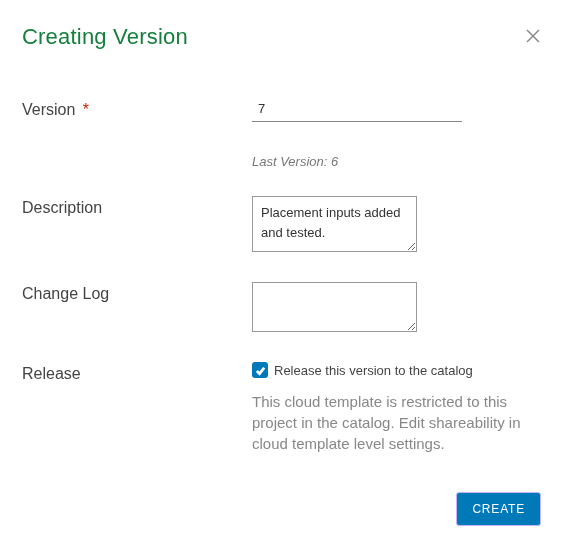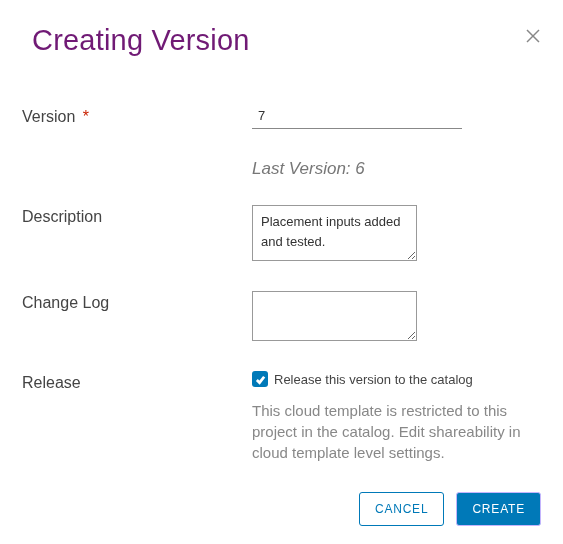--- a/index.html
+++ b/index.html
@@ -15,25 +15,24 @@
     position: relative;
     padding: 24px 22px 24px 22px;
   }
   .header {
     display: flex;
     justify-content: space-between;
     align-items: flex-start;
     margin-bottom: 48px;
   }
   .title {
-    font-size: 29px;
+    font-size: 22px;
     font-weight: 400;
-    color: #701a75;
+    color: #15803d;
     letter-spacing: 0.2px;
-    margin-left: 10px;
   }
   .close-icon {
     cursor: pointer;
     color: #888;
     padding-top: 4px;
   }
   .close-icon svg {
     width: 16px;
     height: 16px;
     stroke: #888;
@@ -69,21 +68,21 @@
     background: transparent;
     color: #333;
     outline: none;
   }
   .last-version-row {
     margin-left: 230px;
     margin-top: 30px;
     margin-bottom: 26px;
   }
   .last-version {
-    font-size: 17px;
+    font-size: 13px;
     color: #777;
     font-style: italic;
   }
   .textarea-field {
     width: 165px;
     border: 1px solid #999;
     font-size: 13px;
     padding: 6px 8px;
     color: #333;
     font-family: inherit;
@@ -213,15 +212,14 @@
           </svg>
       </div>
       <span class="checkbox-label">Release this version to the catalog</span>
     </div>
   </div>
 </div>
 
 <div class="release-note">This cloud template is restricted to this project in the catalog. Edit shareability in cloud template level settings.</div>
 
 <div class="footer">
-  <button class="btn btn-cancel">CANCEL</button>
   <button class="btn btn-create">CREATE</button>
 </div>
 
 </body></html>

